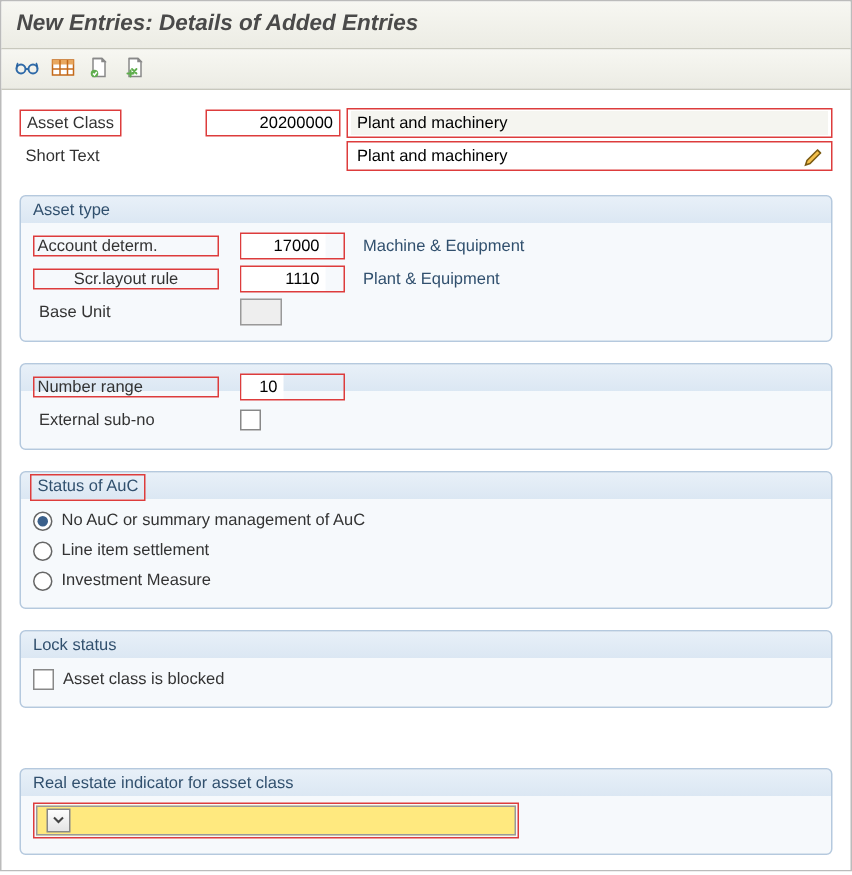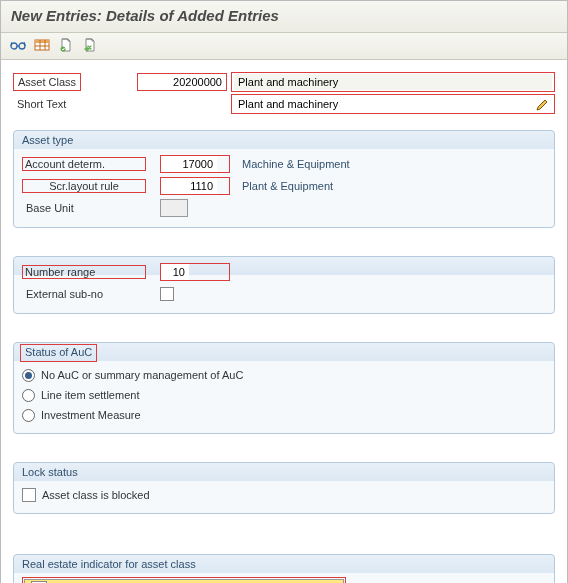--- a/index.html
+++ b/index.html
@@ -72,21 +72,21 @@
     top: 2px;
     width: 16px; height: 16px;
     display:flex; align-items:center; justify-content:center;
     cursor: pointer;
   }
 
   .group {
     border: 1px solid #b5c9de;
     border-radius: 4px;
     background: linear-gradient(#e8f0f8, #dbe7f3 18px, #f6f9fc 18px, #f6f9fc);
-    margin-bottom: 28px;
+    margin-bottom: 14px;
     padding-bottom: 4px;
   }
   .group-title {
     font-size: 11px;
     color: #31506e;
     padding: 2px 8px 4px 8px;
     height: 18px;
     line-height:14px;
   }
   .group-body { padding: 4px 8px 4px 8px; }

